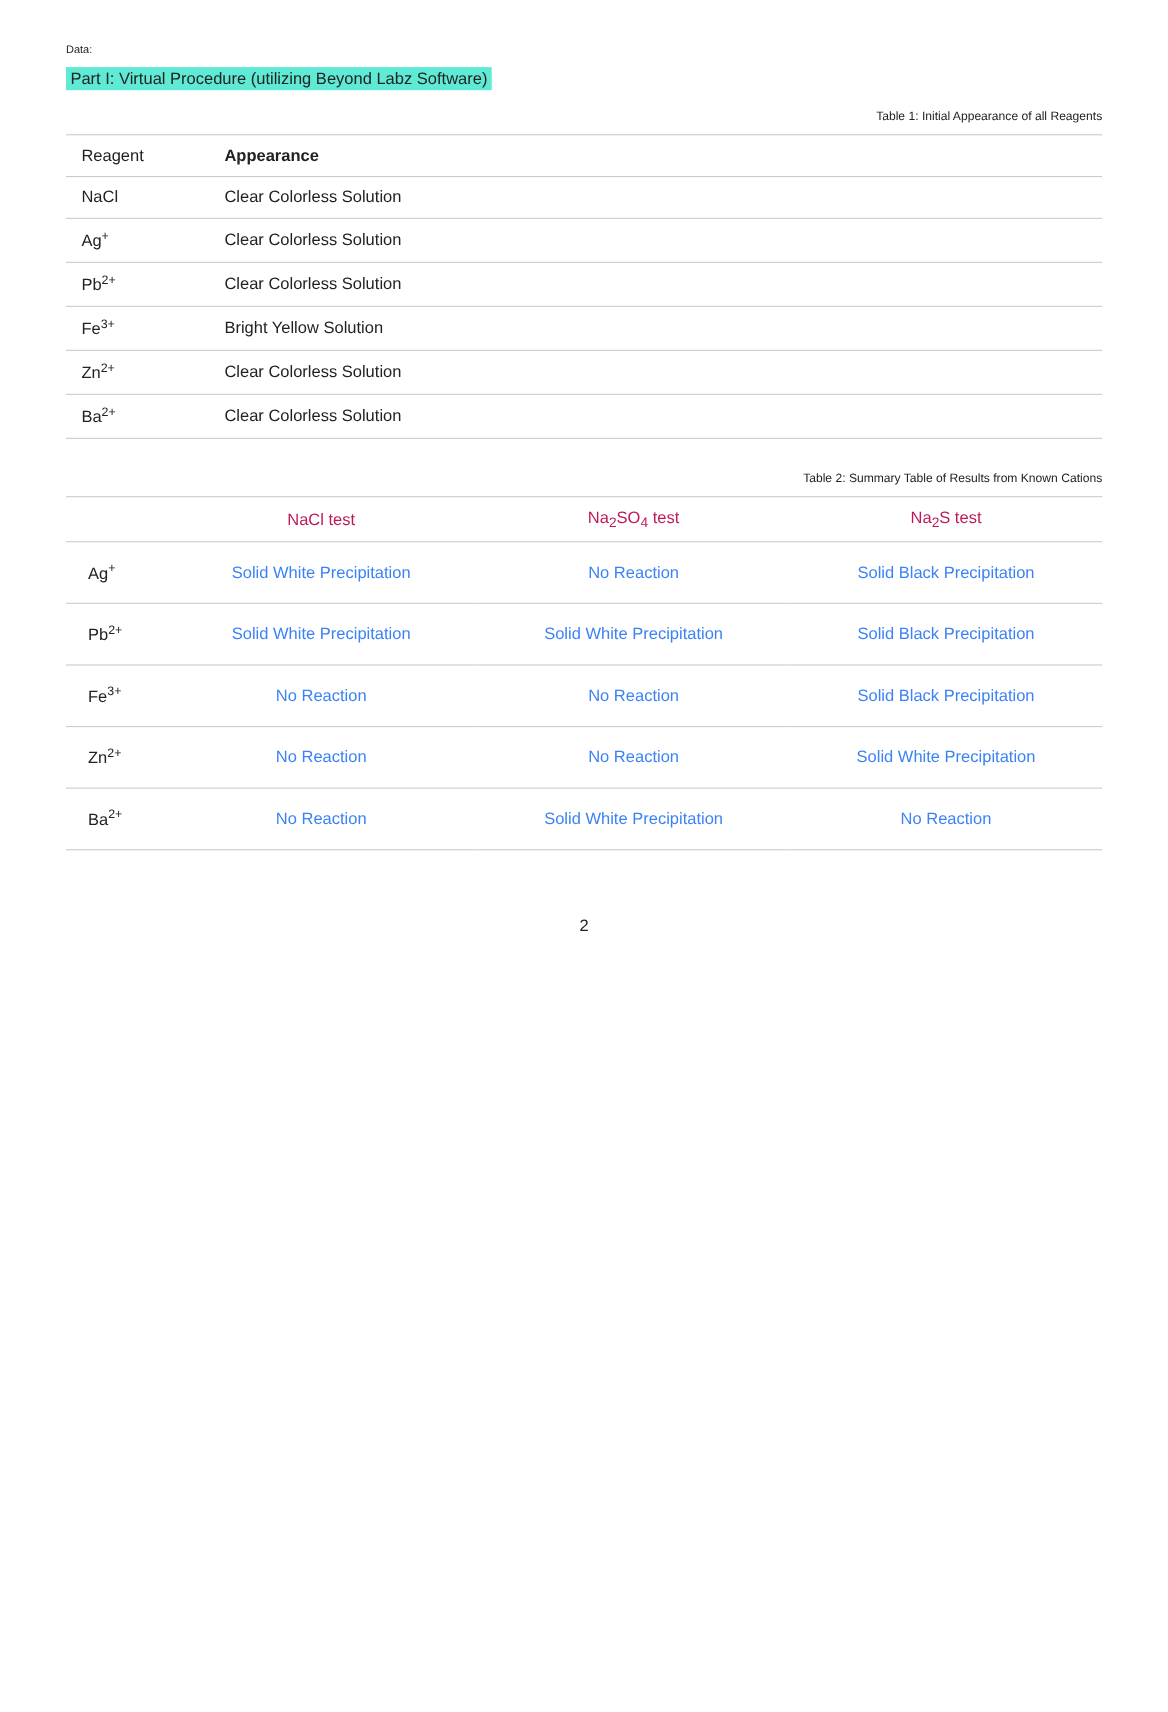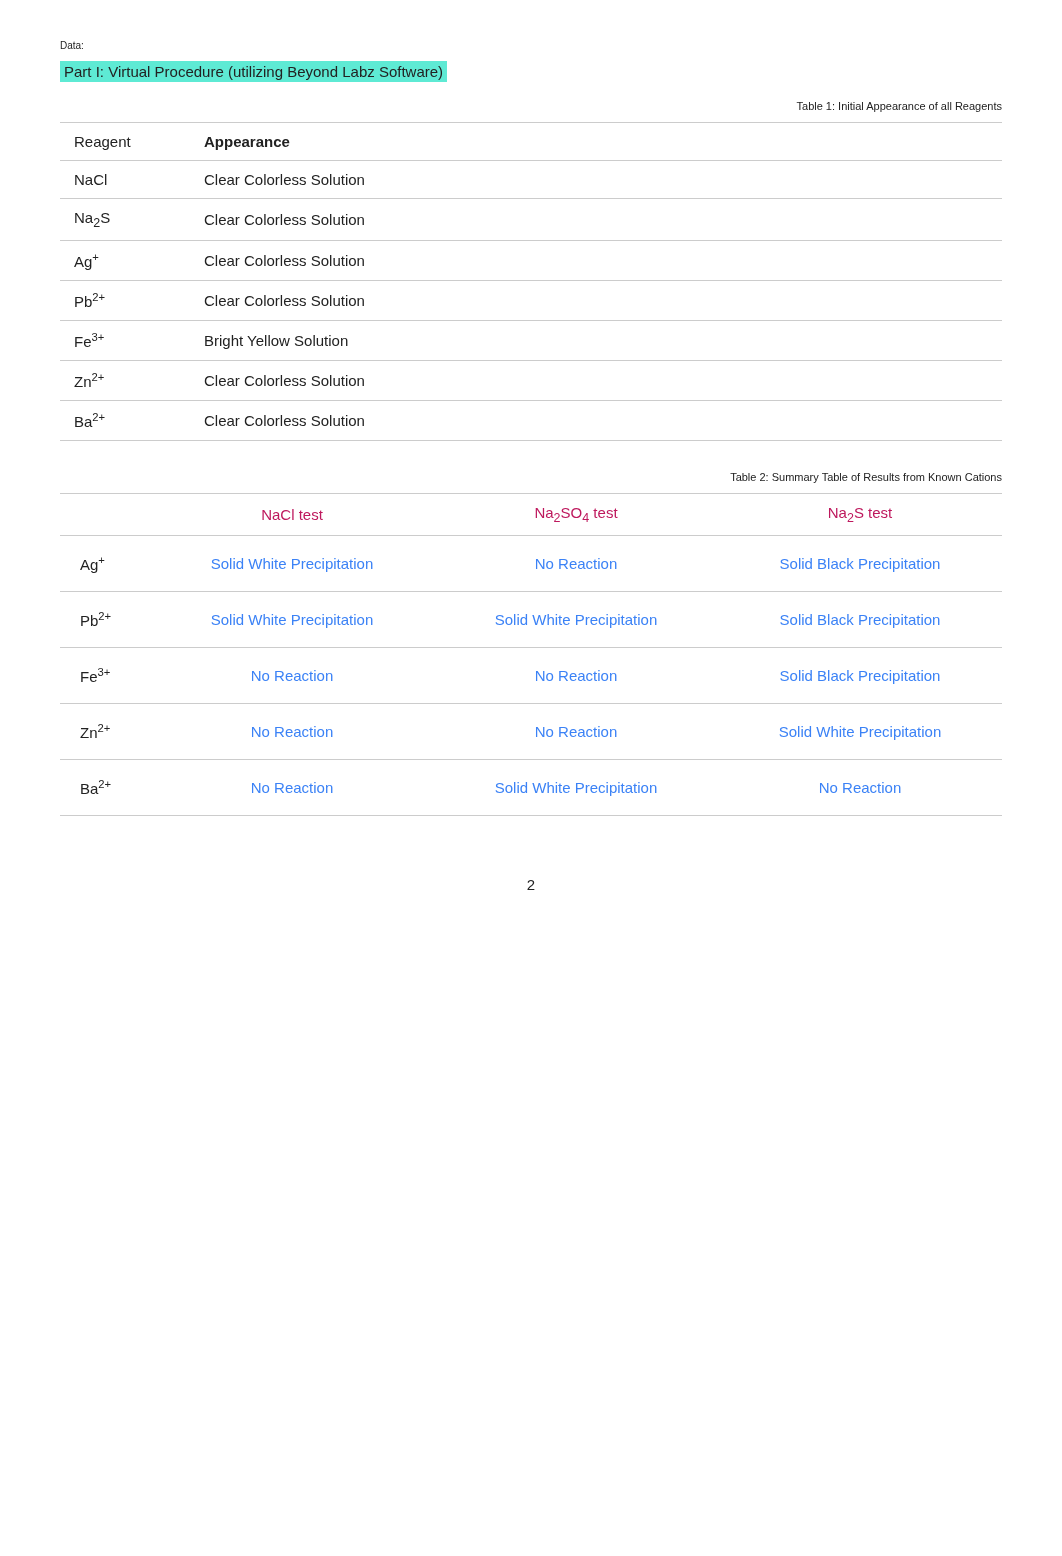--- a/index.html
+++ b/index.html
@@ -121,24 +121,20 @@
   <tbody id="table1-body">
   <tr>
         <td style="font-weight: normal;">Reagent</td>
         <td style="font-weight: bold;">Appearance</td>
       </tr>
       <tr>
         <td>NaCl</td>
         <td>Clear Colorless Solution</td>
       </tr>
       <tr>
-        <td>Na<sub>2</sub>S</td>
-        <td>Clear Colorless Solution</td>
-      </tr>
-      <tr>
         <td>Ag<sup>+</sup></td>
         <td>Clear Colorless Solution</td>
       </tr>
       <tr>
         <td>Pb<sup>2+</sup></td>
         <td>Clear Colorless Solution</td>
       </tr>
       <tr>
         <td>Fe<sup>3+</sup></td>
         <td>Bright Yellow Solution</td>

